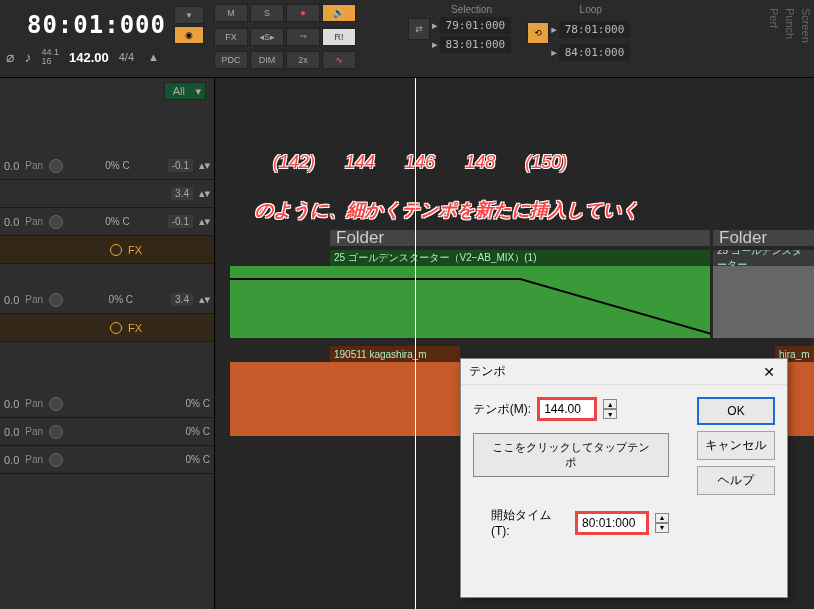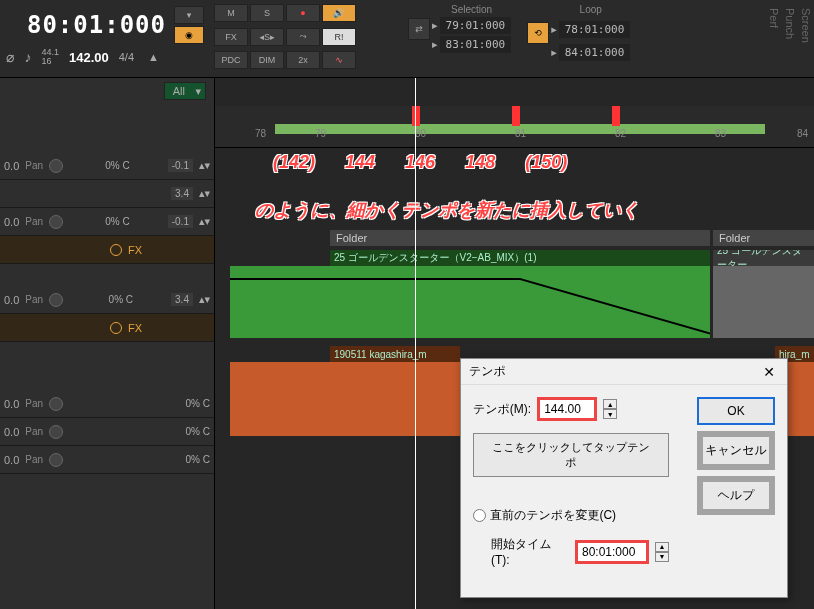--- a/index.html
+++ b/index.html
@@ -32,44 +32,44 @@
 .pan-lbl{font-size:10px;color:#888}
 .db-lbl{font-size:10px;color:#aaa;margin-left:auto}
 .spin-val{background:#3a3a3a;padding:1px 4px;font-size:10px}
 .fx-row{background:#332818;color:#e8a23d}
 .fx-icon{width:12px;height:12px;border:1px solid #e8a23d;border-radius:50%}
 .timeline{flex:1;position:relative;background:#262626}
 .ruler{height:42px;background:#2a2a2a;border-bottom:1px solid #000;position:relative;margin-top:28px}
 .ruler-tick{position:absolute;top:22px;font-size:10px;color:#888}
 .ruler-bar{position:absolute;top:18px;height:10px;background:#7bb661}
 .red-mark{position:absolute;top:0;width:8px;height:20px;background:#f33}
-.anno-row{position:absolute;display:flex;gap:30px;font-weight:bold;font-style:italic;font-size:18px}
+.anno-row{position:absolute;display:flex;gap:30px;font-weight:normal;font-style:italic;font-size:18px}
 .anno-row span{color:#f44;text-shadow:1px 1px 0 #fff,-1px -1px 0 #fff,1px -1px 0 #fff,-1px 1px 0 #fff}
 .anno-text{position:absolute;color:#f44;font-weight:bold;font-size:18px;font-style:italic;text-shadow:1px 1px 0 #fff,-1px -1px 0 #fff,1px -1px 0 #fff,-1px 1px 0 #fff}
-.folder-hdr{height:16px;background:#444;color:#ccc;padding:0 6px;font-size:11px;display:flex;align-items:center;position:absolute}
+.folder-hdr{height:16px;background:#444;color:#ccc;padding:0 6px;font-size:17px;display:flex;align-items:center;position:absolute}
 .clip-hdr{height:16px;position:absolute;background:#1a4a1a;color:#aec;font-size:10px;padding:0 4px;display:flex;align-items:center;overflow:hidden}
 .clip-body{position:absolute;background:#3a9a3a}
 .clip-body.gray{background:#666}
 .clip-body.orange{background:#c65a2a}
 .env-line{position:absolute;border-top:2px solid #000}
 .playhead{position:absolute;top:0;bottom:0;width:1px;background:#fff;left:200px}
 .dialog{position:absolute;left:460px;top:358px;width:328px;height:240px;background:#f0f0f0;border:1px solid #888;box-shadow:2px 2px 8px rgba(0,0,0,.4);color:#000}
 .dlg-title{height:26px;display:flex;align-items:center;padding:0 8px;font-size:12px;border-bottom:1px solid #ddd}
 .dlg-close{margin-left:auto;width:20px;height:20px;display:flex;align-items:center;justify-content:center;cursor:pointer;font-size:14px}
 .dlg-body{padding:12px;display:flex;gap:28px}
 .dlg-left{flex:1;display:flex;flex-direction:column;gap:12px}
 .dlg-field{display:flex;align-items:center;gap:6px}
 .dlg-field label{font-size:12px}
 .dlg-input{border:3px solid #ef4444;padding:2px 4px;font-size:12px;width:60px}
 .spinner{display:flex;flex-direction:column}
 .spin-b{width:14px;height:10px;border:1px solid #888;background:#eee;font-size:7px;display:flex;align-items:center;justify-content:center;cursor:pointer}
 .tap-btn{border:1px solid #888;background:#e8e8e8;padding:6px 16px;font-size:11px;cursor:pointer}
 .radio-row{display:flex;align-items:center;gap:4px;font-size:12px}
 .dlg-right{display:flex;flex-direction:column;gap:6px;width:78px}
-.dlg-btn{border:6px solid #a3a3a3;background:#e8e8e8;padding:5px 0;font-size:12px;cursor:pointer;text-align:center}
+.dlg-btn{border:1px solid #a3a3a3;background:#e8e8e8;padding:5px 0;font-size:12px;cursor:pointer;text-align:center}
 .dlg-btn.primary{border:2px solid #1a6dd8}
 </style>
 </head>
 <body>
 
 <div class="top">
   <div class="counter-sec">
     <div class="counter-row">
       <span style="width:18px"></span>
       <span class="big-time">80:01:000</span>
@@ -209,33 +209,20 @@
     </div>
     <div class="track-row">
       <span>0.0</span>
       <span class="pan-lbl">Pan</span>
       <div class="vol-knob"></div>
       <span class="db-lbl">0% C</span>
     </div>
   </div>
 
   <div class="timeline">
-    <div class="ruler">
-      <div class="ruler-bar" style="left:60px;width:490px"></div>
-      <span class="ruler-tick" style="left:40px">78</span>
-      <span class="ruler-tick" style="left:100px">79</span>
-      <span class="ruler-tick" style="left:200px">80</span>
-      <span class="ruler-tick" style="left:300px">81</span>
-      <span class="ruler-tick" style="left:400px">82</span>
-      <span class="ruler-tick" style="left:500px">83</span>
-      <span class="ruler-tick" style="left:582px">84</span>
-      <div class="red-mark" style="left:197px"></div>
-      <div class="red-mark" style="left:297px"></div>
-      <div class="red-mark" style="left:397px"></div>
-    </div>
 
     <div class="anno-row" style="top:74px;left:58px">
       <span>(142)</span>
       <span>144</span>
       <span>146</span>
       <span>148</span>
       <span>(150)</span>
     </div>
     <div class="anno-text" style="top:120px;left:40px">のように、細かくテンポを新たに挿入していく</div>
 
@@ -267,24 +254,20 @@
       <div class="dlg-field">
         <label>テンポ(M):</label>
         <input class="dlg-input" value="144.00" style="">
         <div class="spinner">
           <div class="spin-b">▲</div>
           <div class="spin-b">▼</div>
         </div>
       </div>
       <button class="tap-btn">ここをクリックしてタップテンポ</button>
       <div style="height:6px"></div>
-      <div class="radio-row">
-        <input type="radio" name="tmode" style="">
-        <label>直前のテンポを変更(C)</label>
-      </div>
       <div class="dlg-field" style="margin-left:18px">
         <label>開始タイム(T):</label>
         <input class="dlg-input" style="width: 74px;" value="80:01:000">
         <div class="spinner">
           <div class="spin-b">▲</div>
           <div class="spin-b">▼</div>
         </div>
       </div>
     </div>
     <div class="dlg-right">

